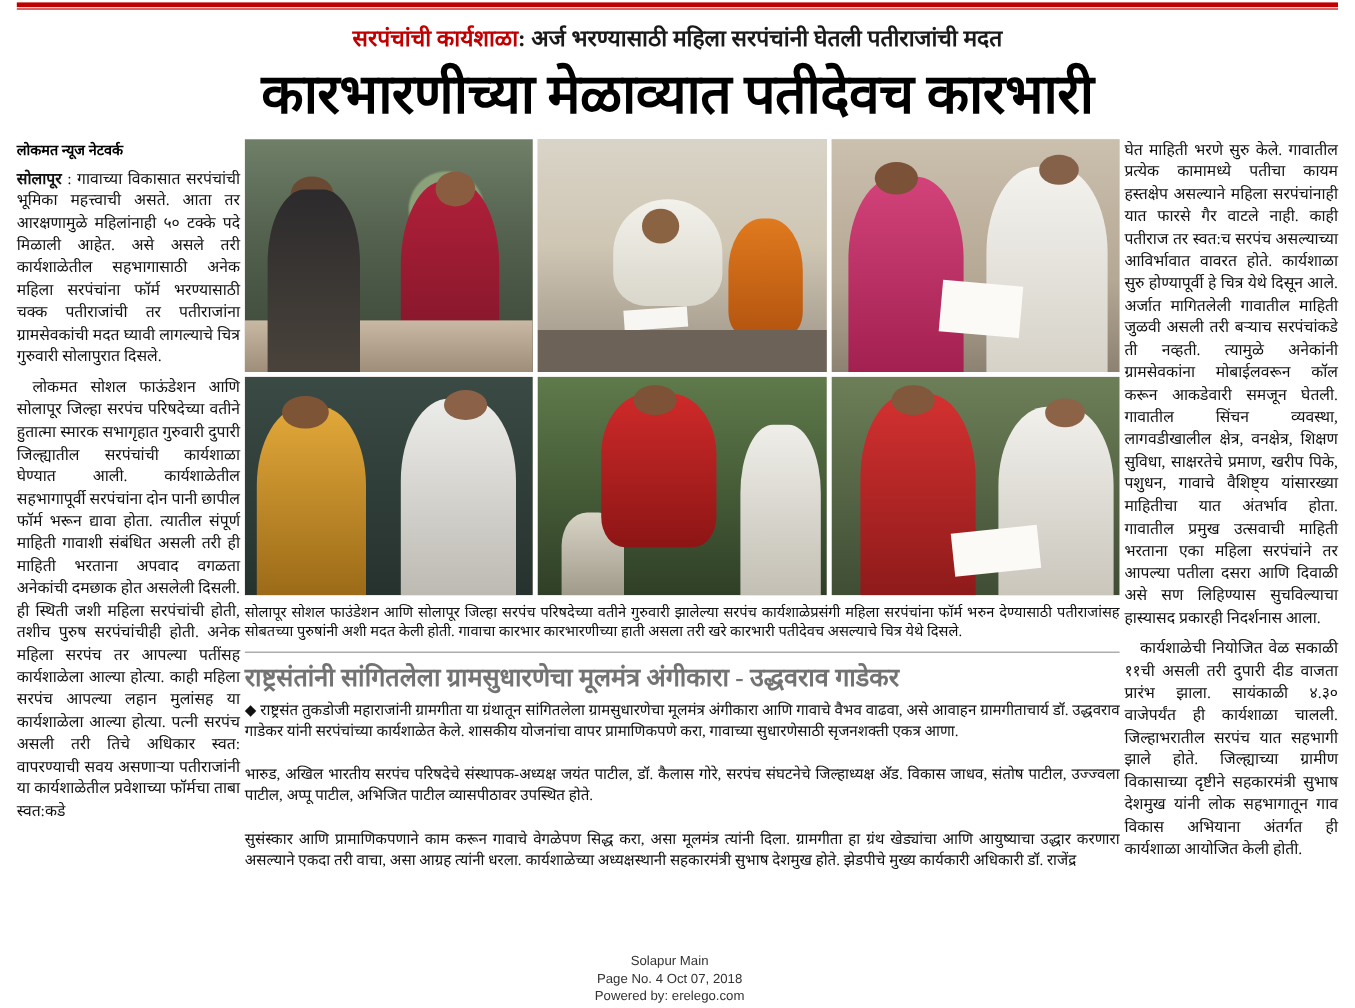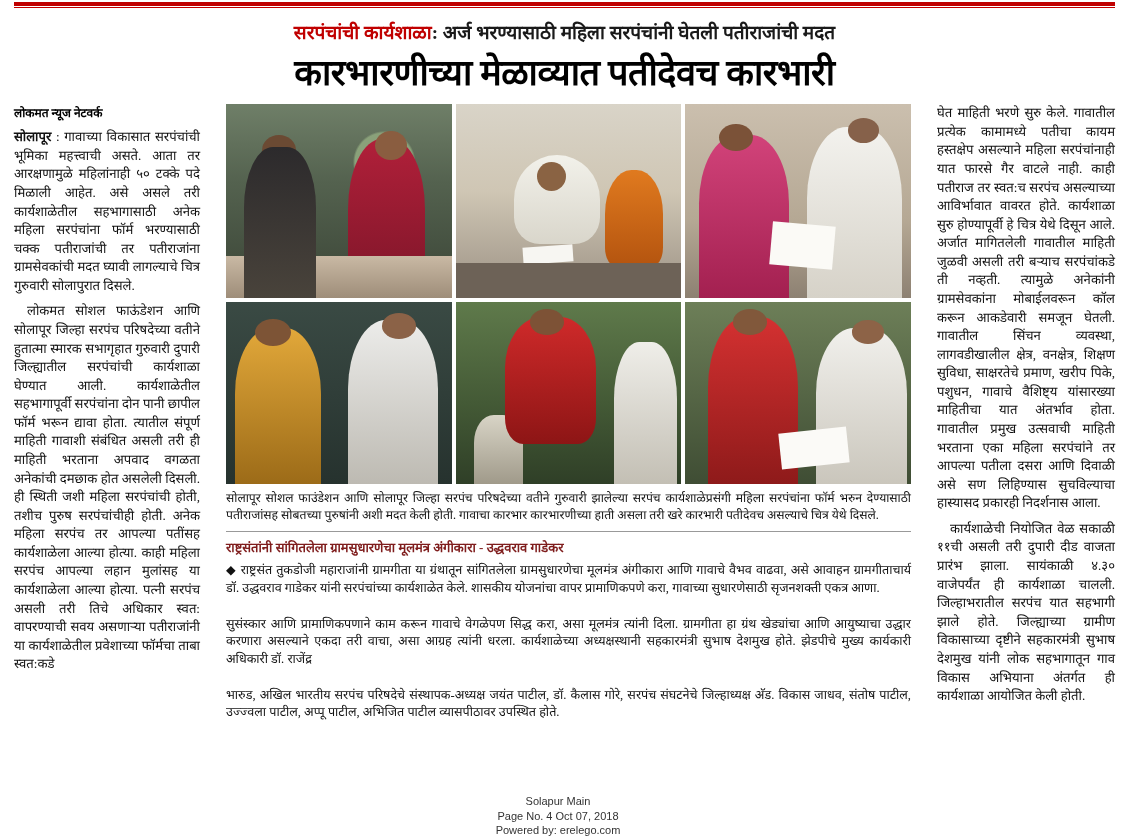--- a/index.html
+++ b/index.html
@@ -59,31 +59,31 @@
     font-weight: bold;
     color: #1a1a1a;
     margin-top: 14px;
     line-height: 1.2;
   }
   .kicker .red { color: #c00000; }
   .headline {
     text-align: center;
     font-family: "Liberation Serif", serif;
     font-weight: bold;
-    font-size: 36px;
+    font-size: 46px;
     line-height: 1.15;
     color: #000;
     margin: 8px 0 10px 0;
     letter-spacing: -0.5px;
   }
 
   
   .content {
     display: flex;
-    gap: 26px;
+    gap: 4px;
     align-items: flex-start;
   }
   .col-left {
     width: 186px;
     flex: 0 0 186px;
   }
   .col-center {
     flex: 1 1 auto;
   }
   .col-right {
@@ -183,22 +183,22 @@
 
   
   .subbox {
     border-top: 1px solid #999;
     margin-top: 8px;
     padding-top: 6px;
   }
   .sub-head {
     font-family: "Liberation Serif", serif;
     font-weight: bold;
-    font-size: 13px;
-    color: #7f1d1d;
+    font-size: 21px;
+    color: #737373;
     margin-bottom: 6px;
   }
   .sub-cols {
     display: grid;
     grid-template-columns: 1fr;
     gap: 12px;
   }
   .sub-cols .body-text { font-size: 12.6px; line-height: 1.38; }
 
   
@@ -293,24 +293,24 @@
       </div>
       <div class="caption">सोलापूर सोशल फाउंडेशन आणि सोलापूर जिल्हा सरपंच परिषदेच्या वतीने गुरुवारी झालेल्या सरपंच कार्यशाळेप्रसंगी महिला सरपंचांना फॉर्म भरुन देण्यासाठी पतीराजांसह सोबतच्या पुरुषांनी अशी मदत केली होती. गावाचा कारभार कारभारणीच्या हाती असला तरी खरे कारभारी पतीदेवच असल्याचे चित्र येथे दिसले.</div>
 
       <div class="subbox">
         <div class="sub-head">राष्ट्रसंतांनी सांगितलेला ग्रामसुधारणेचा मूलमंत्र अंगीकारा - उद्धवराव गाडेकर</div>
         <div class="sub-cols">
           <div class="body-text">
             <p>◆ राष्ट्रसंत तुकडोजी महाराजांनी ग्रामगीता या ग्रंथातून सांगितलेला ग्रामसुधारणेचा मूलमंत्र अंगीकारा आणि गावाचे वैभव वाढवा, असे आवाहन ग्रामगीताचार्य डॉ. उद्धवराव गाडेकर यांनी सरपंचांच्या कार्यशाळेत केले. शासकीय योजनांचा वापर प्रामाणिकपणे करा, गावाच्या सुधारणेसाठी सृजनशक्ती एकत्र आणा.</p>
           </div>
           <div class="body-text">
+            <p>भारुड, अखिल भारतीय सरपंच परिषदेचे संस्थापक-अध्यक्ष जयंत पाटील, डॉ. कैलास गोरे, सरपंच संघटनेचे जिल्हाध्यक्ष अ‍ॅड. विकास जाधव, संतोष पाटील, उज्ज्वला पाटील, अप्पू पाटील, अभिजित पाटील व्यासपीठावर उपस्थित होते.</p>
+          </div>
+          <div class="body-text">
             <p>सुसंस्कार आणि प्रामाणिकपणाने काम करून गावाचे वेगळेपण सिद्ध करा, असा मूलमंत्र त्यांनी दिला. ग्रामगीता हा ग्रंथ खेड्यांचा आणि आयुष्याचा उद्धार करणारा असल्याने एकदा तरी वाचा, असा आग्रह त्यांनी धरला. कार्यशाळेच्या अध्यक्षस्थानी सहकारमंत्री सुभाष देशमुख होते. झेडपीचे मुख्य कार्यकारी अधिकारी डॉ. राजेंद्र</p>
-          </div>
-          <div class="body-text">
-            <p>भारुड, अखिल भारतीय सरपंच परिषदेचे संस्थापक-अध्यक्ष जयंत पाटील, डॉ. कैलास गोरे, सरपंच संघटनेचे जिल्हाध्यक्ष अ‍ॅड. विकास जाधव, संतोष पाटील, उज्ज्वला पाटील, अप्पू पाटील, अभिजित पाटील व्यासपीठावर उपस्थित होते.</p>
           </div>
         </div>
       </div>
     </div>
 
     <div class="col-right">
       <div class="body-text">
         <p>घेत माहिती भरणे सुरु केले. गावातील प्रत्येक कामामध्ये पतीचा कायम हस्तक्षेप असल्याने महिला सरपंचांनाही यात फारसे गैर वाटले नाही. काही पतीराज तर स्वत:च सरपंच असल्याच्या आविर्भावात वावरत होते. कार्यशाळा सुरु होण्यापूर्वी हे चित्र येथे दिसून आले. अर्जात मागितलेली गावातील माहिती जुळवी असली तरी बऱ्याच सरपंचांकडे ती नव्हती. त्यामुळे अनेकांनी ग्रामसेवकांना मोबाईलवरून कॉल करून आकडेवारी समजून घेतली. गावातील सिंचन व्यवस्था, लागवडीखालील क्षेत्र, वनक्षेत्र, शिक्षण सुविधा, साक्षरतेचे प्रमाण, खरीप पिके, पशुधन, गावाचे वैशिष्ट्य यांसारख्या माहितीचा यात अंतर्भाव होता. गावातील प्रमुख उत्सवाची माहिती भरताना एका महिला सरपंचांने तर आपल्या पतीला दसरा आणि दिवाळी असे सण लिहिण्यास सुचविल्याचा हास्यासद प्रकारही निदर्शनास आला.</p>
         <p class="indent">कार्यशाळेची नियोजित वेळ सकाळी ११ची असली तरी दुपारी दीड वाजता प्रारंभ झाला. सायंकाळी ४.३० वाजेपर्यंत ही कार्यशाळा चालली. जिल्हाभरातील सरपंच यात सहभागी झाले होते. जिल्ह्याच्या ग्रामीण विकासाच्या दृष्टीने सहकारमंत्री सुभाष देशमुख यांनी लोक सहभागातून गाव विकास अभियाना अंतर्गत ही कार्यशाळा आयोजित केली होती.</p>
       </div>

